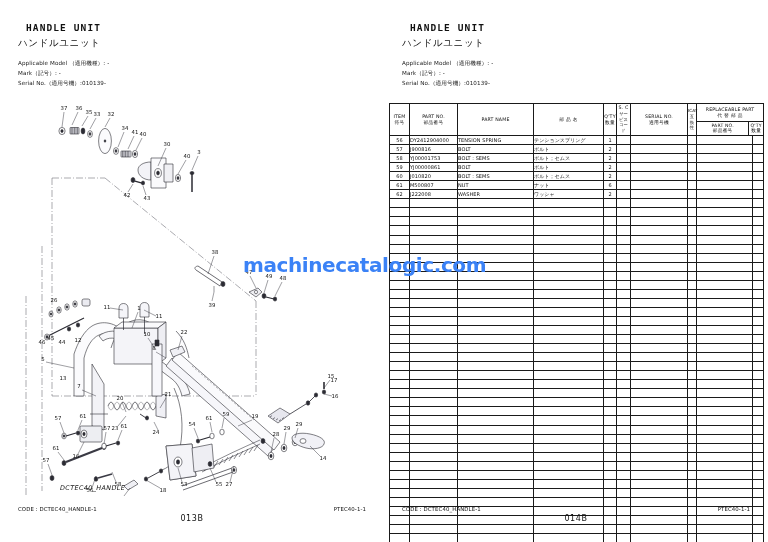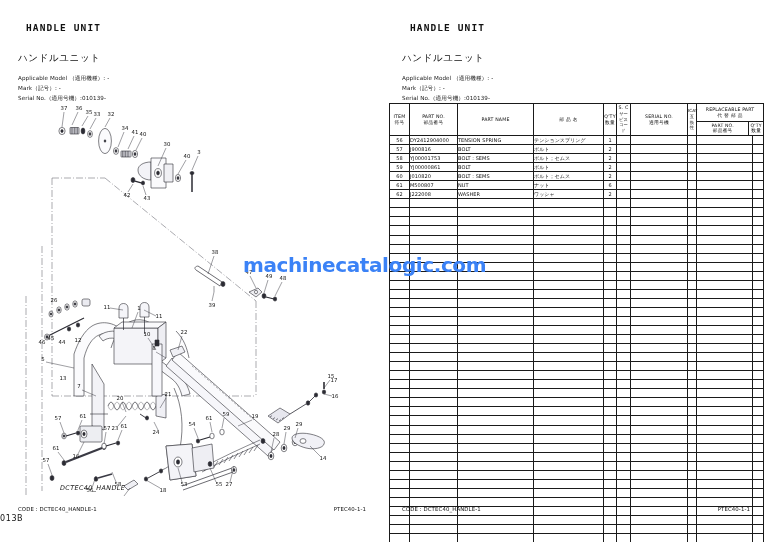--- a/index.html
+++ b/index.html
@@ -13,40 +13,40 @@
   .page-right{left:384px;}
 
   
   .hdr{position:absolute;left:18px;top:22px;}
   .hdr-title{
     font-size:9.5px;letter-spacing:1.1px;font-weight:bold;color:#111;
     font-family:"DejaVu Sans Mono","Liberation Mono",monospace;
     padding-left:8px;
   }
   .hdr-title-jp{
-    font-size:9.5px;letter-spacing:0.6px;margin-top:19px;color:#111;
+    font-size:9.5px;letter-spacing:0.6px;margin-top:4px;color:#111;
     font-family:Liberation Mono, monospace;
   }
   .hdr-meta{margin-top:9px;}
   .hdr-meta div{
     font-size:5.6px;line-height:1.75;letter-spacing:0.1px;color:#1a1a1a;
     font-family:"DejaVu Sans","Liberation Sans",sans-serif;white-space:nowrap;
   }
 
   
   .foot-code{
     position:absolute;bottom:30px;font-size:5.4px;letter-spacing:0.1px;
     font-family:"DejaVu Sans","Liberation Sans",sans-serif;color:#111;
   }
   .foot-ptec{
     position:absolute;bottom:30px;font-size:5.4px;letter-spacing:0.1px;
     font-family:"DejaVu Sans","Liberation Sans",sans-serif;color:#111;
   }
   .foot-page{
-    position:absolute;bottom:19px;width:100%;
+    position:absolute;bottom:19px;width:100%;text-align:center;
     font-size:8px;letter-spacing:0.6px;color:#111;
     font-family:"DejaVu Sans","Liberation Sans",sans-serif;
   }
 
   
   .tbl-wrap{position:absolute;left:5px;top:103px;width:374px;height:397px;}
   table.parts{
     border-collapse:collapse;width:374px;table-layout:fixed;
     font-family:"DejaVu Sans","Liberation Sans",sans-serif;
   }
@@ -1100,13 +1100,14 @@
             <td class="blank">&nbsp;</td>
           </tr>
         </tbody>
     </table>
   </div>
 
   <div class="watermark" style="left:-141px;top:253px;">machinecatalogic.com</div>
 
   <div class="foot-code" style="left:18px;">CODE : DCTEC40_HANDLE-1</div>
   <div class="foot-ptec" style="right:18px;">PTEC40-1-1</div>
+  <div class="foot-page">014B</div>
 </div>
 
 </body></html>

